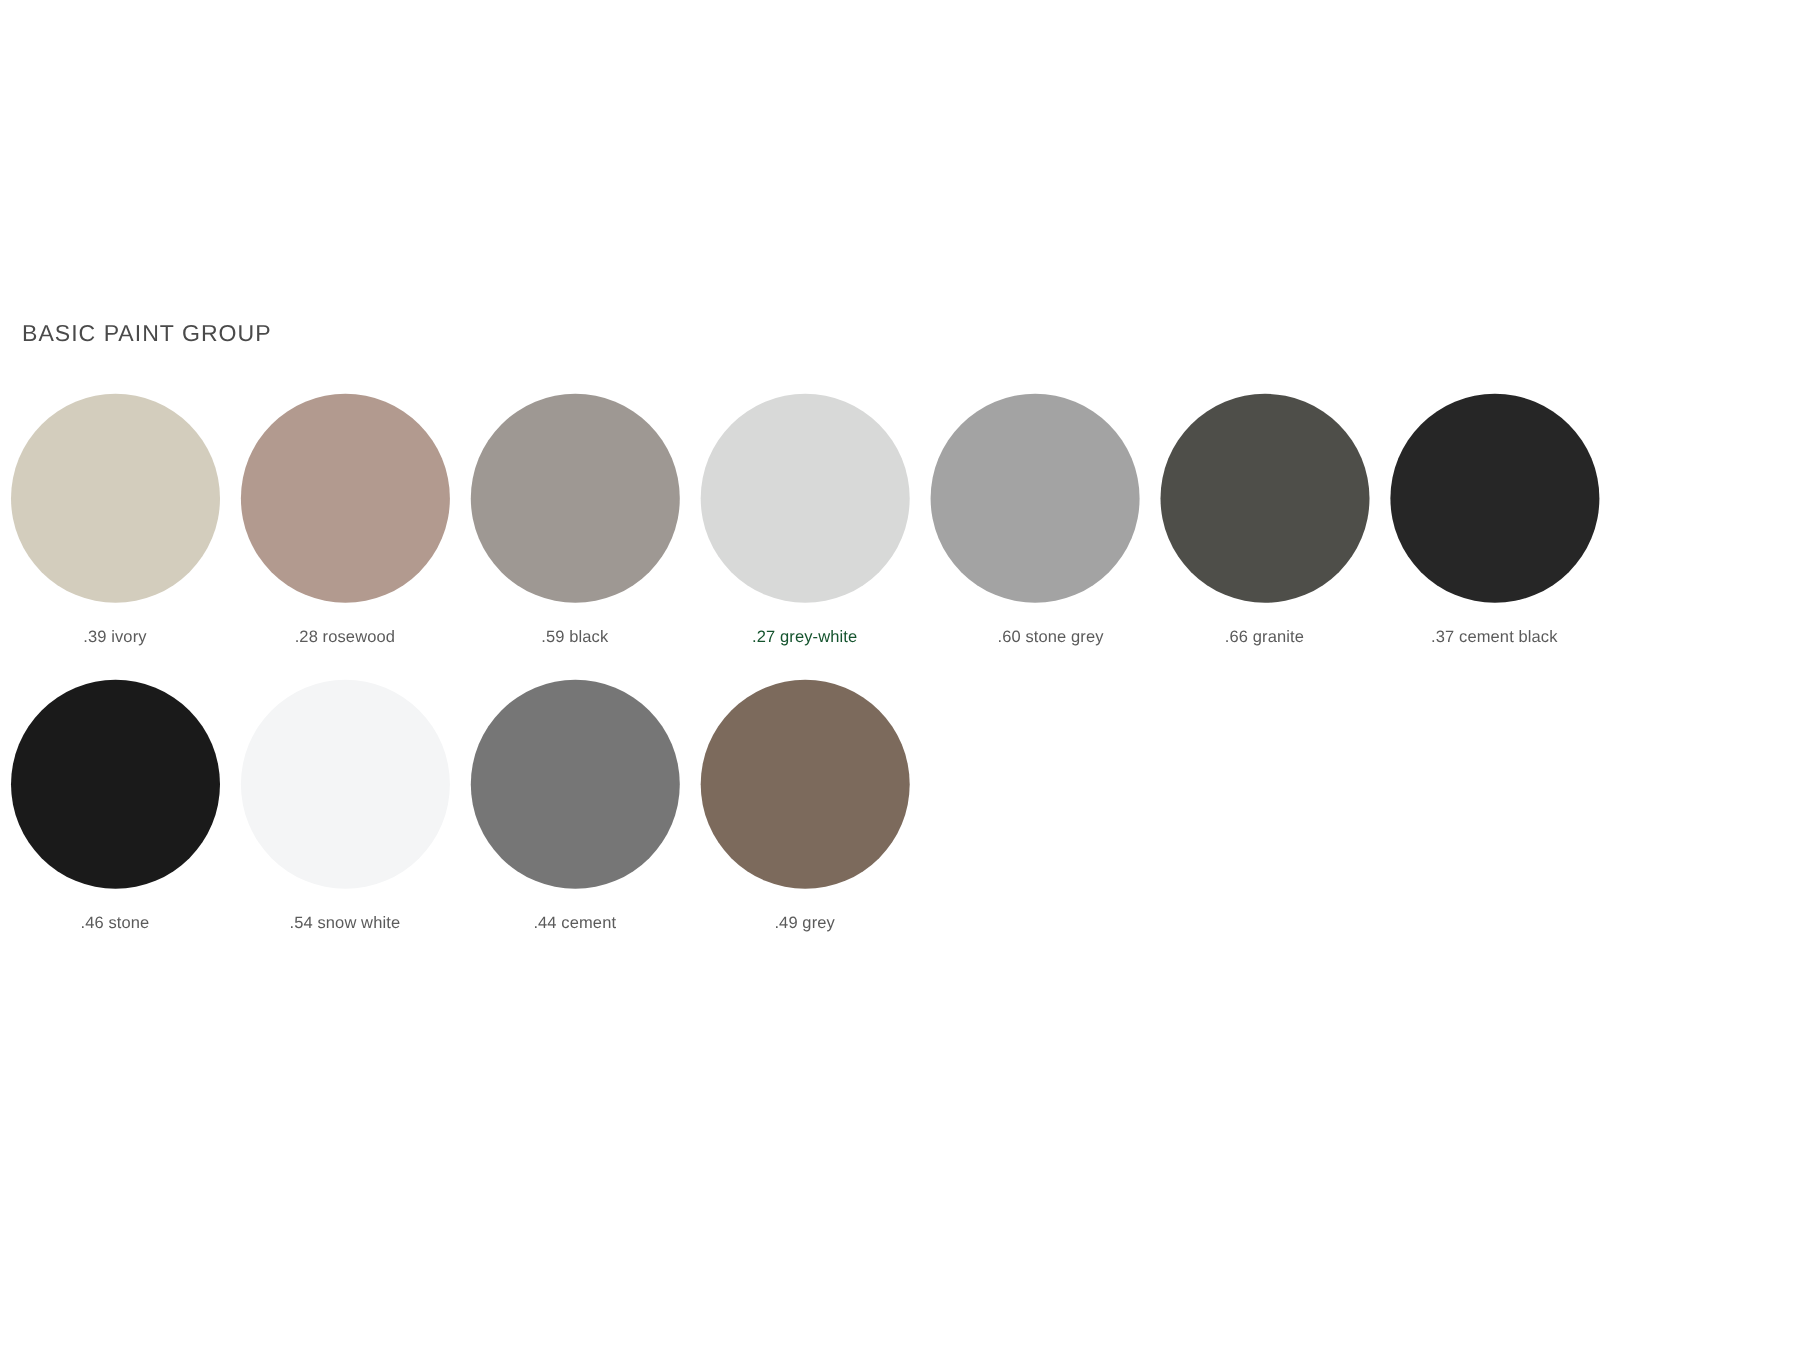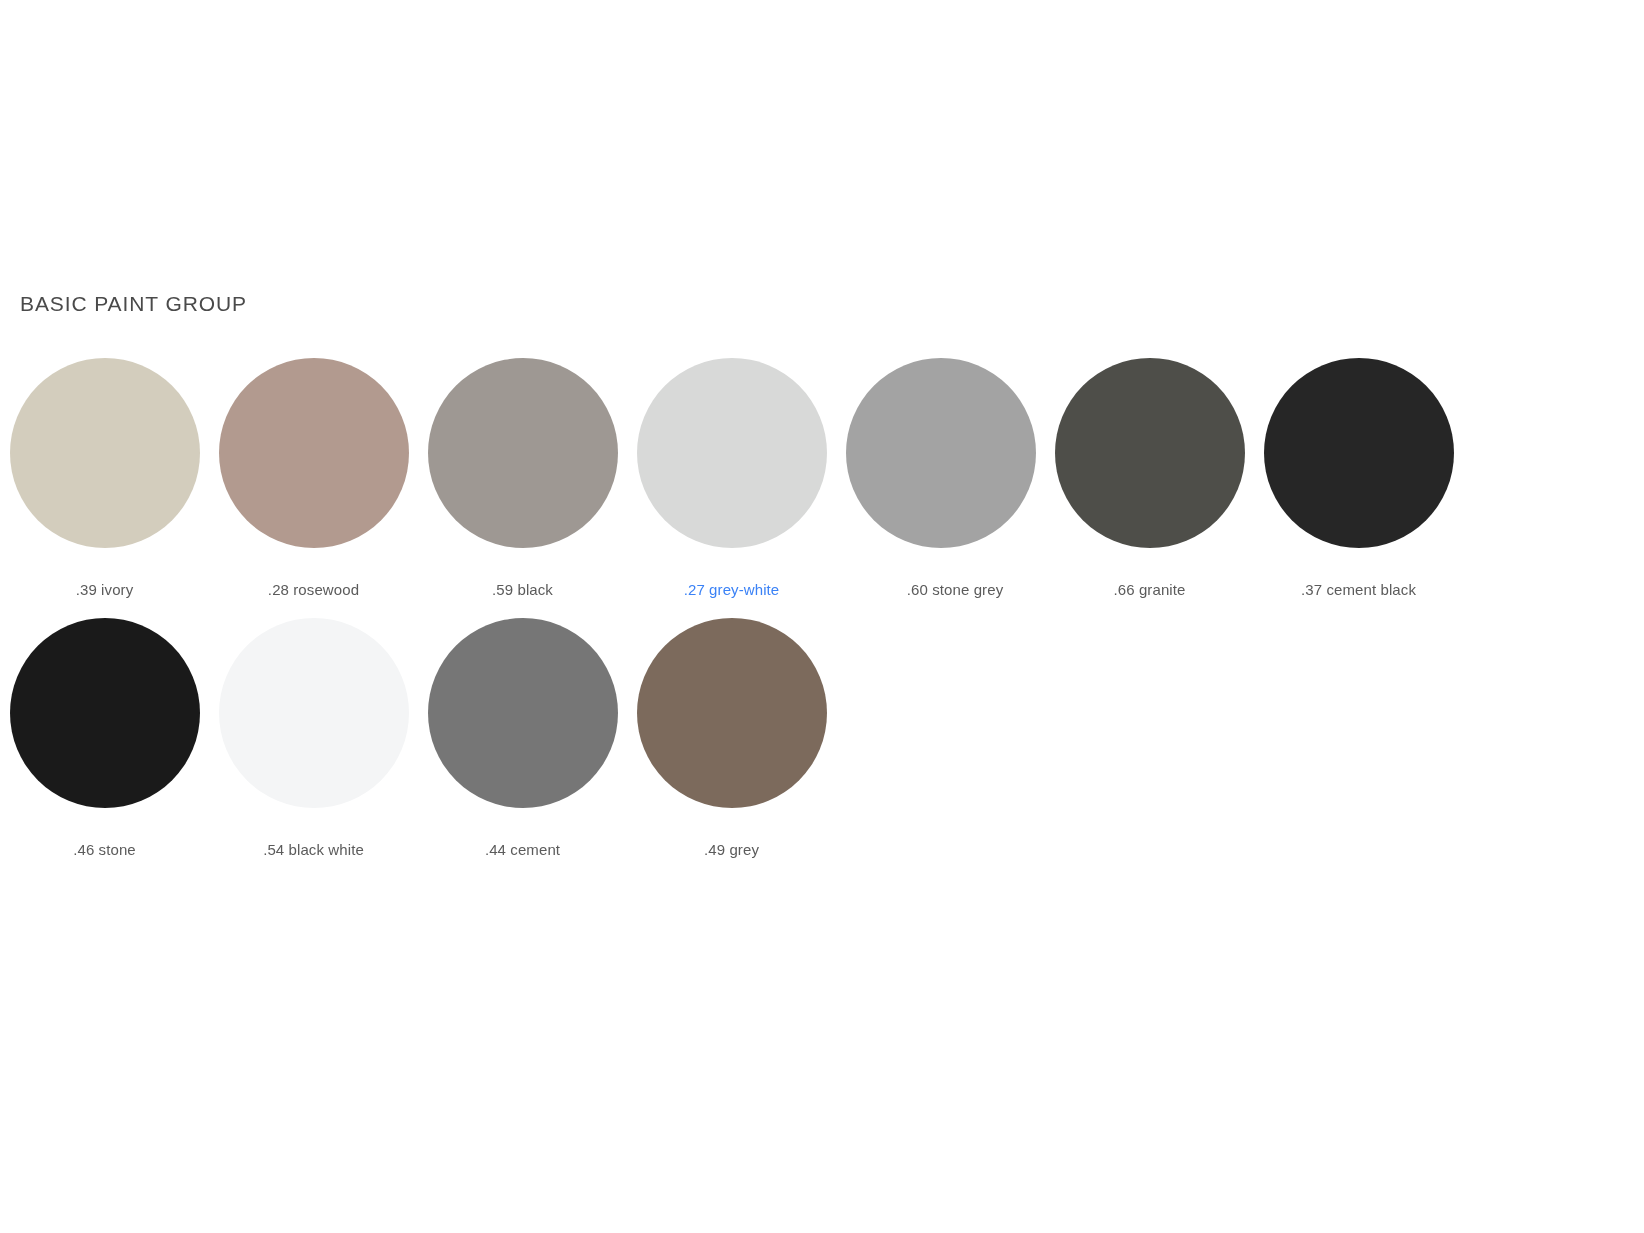--- a/index.html
+++ b/index.html
@@ -45,21 +45,20 @@
     flex-direction: row;
     align-items: flex-start;
     height: 260px;
   }
   .swatch-cell {
     width: 209px;
     display: flex;
     flex-direction: column;
     align-items: center;
     flex: 0 0 auto;
-    gap: 10px;
   }
   .swatch-dot {
     width: 190px;
     height: 190px;
     border-radius: 50%;
     display: block;
   }
   .swatch-label {
     margin-top: 23px;
     font-size: 15px;
@@ -90,21 +89,21 @@
         <span class="swatch-label" style="color: rgb(91, 91, 91);">.28 rosewood</span>
       </div>
 
       <div class="swatch-cell">
         <span class="swatch-dot" style="background:#9e9893"></span>
         <span class="swatch-label" style="color: rgb(91, 91, 91);">.59 black</span>
       </div>
 
       <div class="swatch-cell">
         <span class="swatch-dot" style="background:#d8d9d8"></span>
-        <span class="swatch-label" style="color: #3b82f6;">.27 grey-white</span>
+        <span class="swatch-label" style="color: #14532d;">.27 grey-white</span>
       </div>
 
       <div class="swatch-cell">
         <span class="swatch-dot" style="background:#a3a3a3"></span>
         <span class="swatch-label" style="color: rgb(91, 91, 91); margin-left: 29px;">.60 stone grey</span>
       </div>
 
       <div class="swatch-cell">
         <span class="swatch-dot" style="background:#4e4e49"></span>
         <span class="swatch-label" style="color: rgb(91, 91, 91);">.66 granite</span>
@@ -120,21 +119,21 @@
     <div class="swatch-row">
 
       <div class="swatch-cell">
         <span class="swatch-dot" style="background:#1a1a1a"></span>
         <span class="swatch-label" style="color: rgb(91, 91, 91);">.46 stone</span>
       </div>
 
 
       <div class="swatch-cell">
         <span class="swatch-dot" style="background:#f4f5f6"></span>
-        <span class="swatch-label" style="color: rgb(91, 91, 91);">.54 black white</span>
+        <span class="swatch-label" style="color: rgb(91, 91, 91);">.54 snow white</span>
       </div>
 
       <div class="swatch-cell">
         <span class="swatch-dot" style="background:#767676"></span>
         <span class="swatch-label" style="color: rgb(91, 91, 91);">.44 cement</span>
       </div>
 
       <div class="swatch-cell">
         <span class="swatch-dot" style="background:#7c6a5c"></span>
         <span class="swatch-label" style="color: rgb(91, 91, 91);">.49 grey</span>

